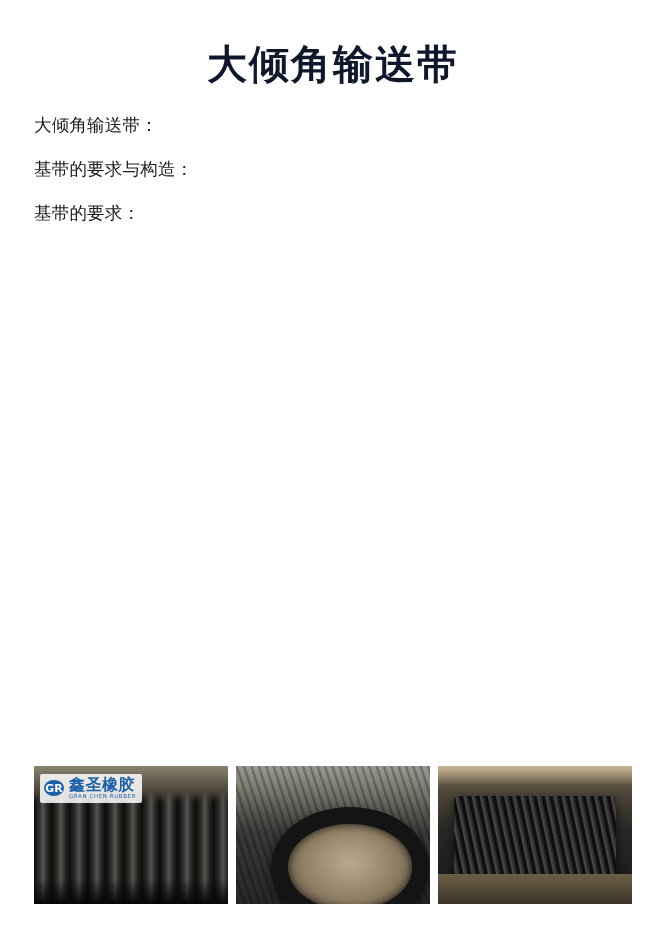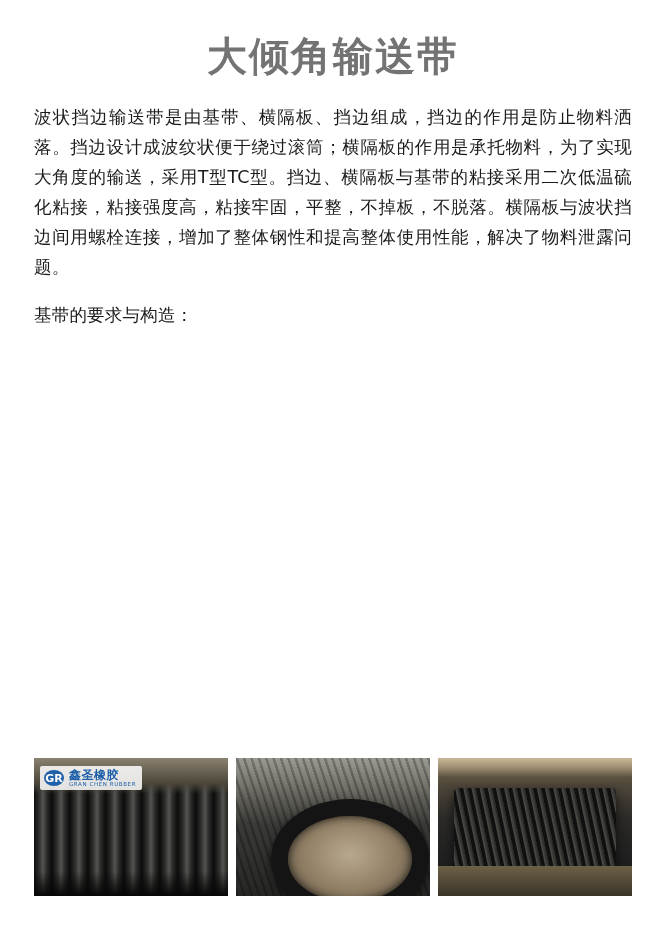--- a/index.html
+++ b/index.html
@@ -15,28 +15,28 @@
     overflow: hidden;
   }
   .page {
     position: relative;
     width: 666px;
     height: 930px;
     box-sizing: border-box;
     padding: 0 34px;
   }
   .doc-title {
-    margin: 4px;
+    margin: 12px;
     padding-top: 28px;
     text-align: center;
     font-size: 40px;
     font-weight: 700;
     letter-spacing: 2px;
     line-height: 1.2;
-    color: #737373;
+    color: #0f172a;
   }
   .body-copy {
     margin-top: 22px;
   }
   .para {
     font-size: 17.5px;
     line-height: 1.72;
     letter-spacing: 0.2px;
     color: #1b1b1b;
     margin: 0 0 17px 0;
@@ -110,21 +110,21 @@
     align-items: center;
     justify-content: center;
     line-height: 1;
   }
   .wm-text {
     display: flex;
     flex-direction: column;
     line-height: 1.05;
   }
   .wm-cn {
-    font-size: 12px;
+    font-size: 16px;
     font-weight: 700;
     color: #1d5fa8;
     letter-spacing: 0.5px;
   }
   .wm-en {
     font-size: 5.5px;
     color: #1d5fa8;
     letter-spacing: 0.6px;
   }
   
@@ -183,22 +183,23 @@
   }
 </style>
 </head>
 <body>
 
 <div class="page">
 
   <h1 class="doc-title">大倾角输送带</h1>
 
   <div class="body-copy">
-    <p class="para">波状挡边输送带是由基带、横隔板、挡边组成，挡边的作用是防止物料洒落。挡边设计成波纹状便于绕过滚筒；横隔板的作用是承托物料，为了实现大角度的输送，采用T型TC型。挡边、横隔板与基带的粘接采用二次低温硫化粘接，粘接强度高，粘接牢固，平整，不掉板，不脱落。横隔板与波状挡边间用螺栓连接，增加了整体钢性和提高整体使用性能，解决了物料泄露问题。</p>
+    <p class="para tight">大倾角输送带：</p>
     <p class="para tight">基带的要求与构造：</p>
+    <p class="para tight">基带的要求：</p>
   </div>
 
   <div class="gallery">
 
     <div class="photo photo-1">
       <div class="watermark">
         <span class="wm-mark">GR</span>
         <span class="wm-text">
           <span class="wm-cn">鑫圣橡胶</span>
           <span class="wm-en">GRAN CHEN RUBBER</span>

